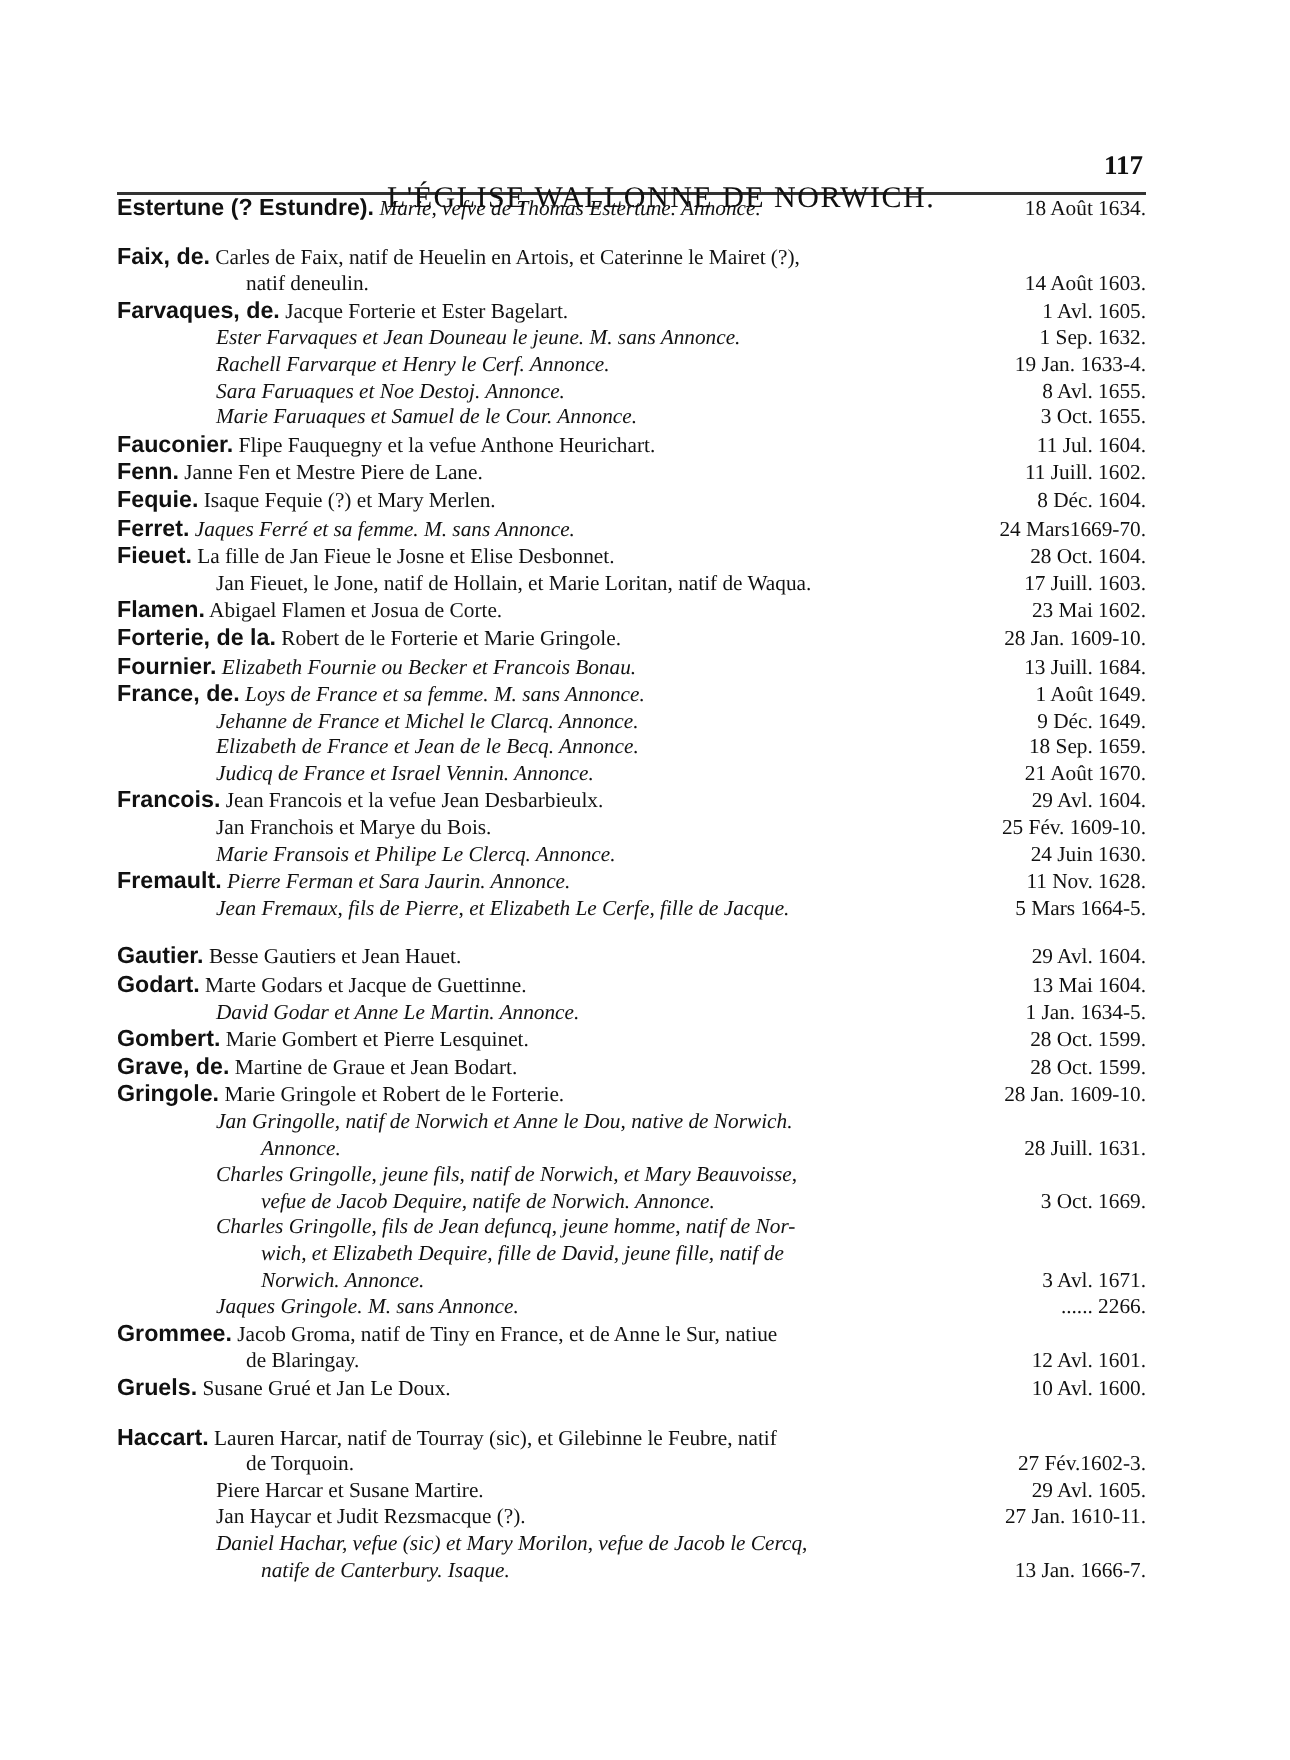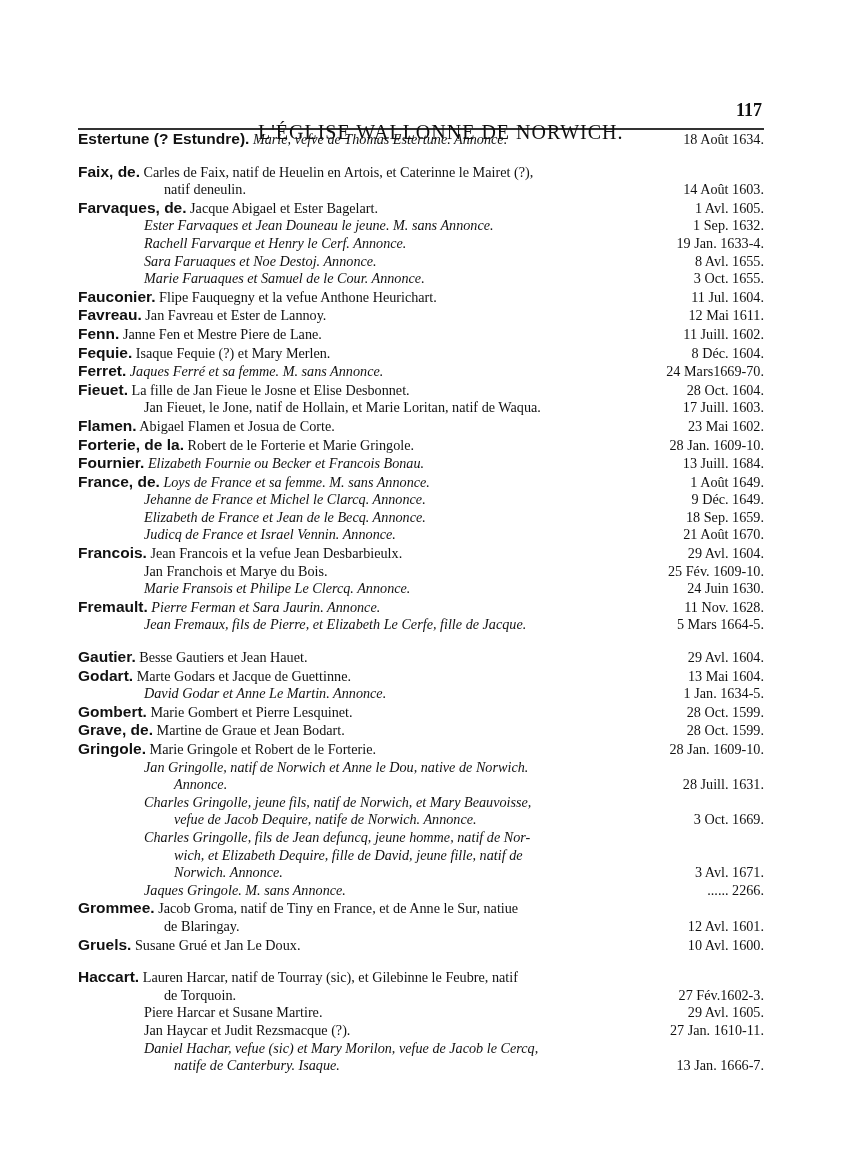--- a/index.html
+++ b/index.html
@@ -38,21 +38,21 @@
       <div class="gap"></div>
       <div class="line">
         <span class="text"><span class="surname">Faix, de.</span> <span class="">Carles de Faix, natif de Heuelin en Artois, et Caterinne le Mairet (?),</span></span>
         <span class="date"></span>
       </div>
       <div class="line">
         <span class="text ind2"><span class="">natif deneulin.</span></span>
         <span class="date">14 Août 1603.</span>
       </div>
       <div class="line">
-        <span class="text"><span class="surname">Farvaques, de.</span> <span class="">Jacque Abigael et Ester Bagelart.</span></span>
+        <span class="text"><span class="surname">Farvaques, de.</span> <span class="">Jacque Forterie et Ester Bagelart.</span></span>
         <span class="date">1 Avl. 1605.</span>
       </div>
       <div class="line">
         <span class="text ind1"><span class="it">Ester Farvaques et Jean Douneau le jeune.   M. sans Annonce.</span></span>
         <span class="date">1 Sep. 1632.</span>
       </div>
       <div class="line">
         <span class="text ind1"><span class="it">Rachell Farvarque et Henry le Cerf.   Annonce.</span></span>
         <span class="date">19 Jan. 1633-4.</span>
       </div>
@@ -60,24 +60,20 @@
         <span class="text ind1"><span class="it">Sara Faruaques et Noe Destoj.   Annonce.</span></span>
         <span class="date">8 Avl. 1655.</span>
       </div>
       <div class="line">
         <span class="text ind1"><span class="it">Marie Faruaques et Samuel de le Cour.   Annonce.</span></span>
         <span class="date">3 Oct. 1655.</span>
       </div>
       <div class="line">
         <span class="text"><span class="surname">Fauconier.</span> <span class="">Flipe Fauquegny et la vefue Anthone Heurichart.</span></span>
         <span class="date">11 Jul. 1604.</span>
-      </div>
-      <div class="line">
-        <span class="text"><span class="surname">Favreau.</span> <span class="">Jan Favreau et Ester de Lannoy.</span></span>
-        <span class="date">12 Mai 1611.</span>
       </div>
       <div class="line">
         <span class="text"><span class="surname">Fenn.</span> <span class="">Janne Fen et Mestre Piere de Lane.</span></span>
         <span class="date">11 Juill. 1602.</span>
       </div>
       <div class="line">
         <span class="text"><span class="surname">Fequie.</span> <span class="">Isaque Fequie (?) et Mary Merlen.</span></span>
         <span class="date">8 Déc. 1604.</span>
       </div>
       <div class="line">

